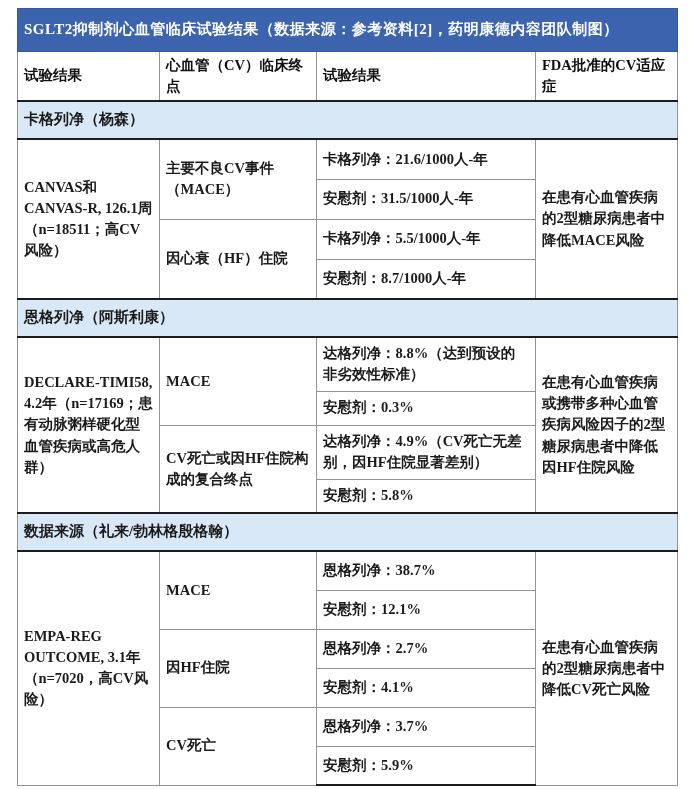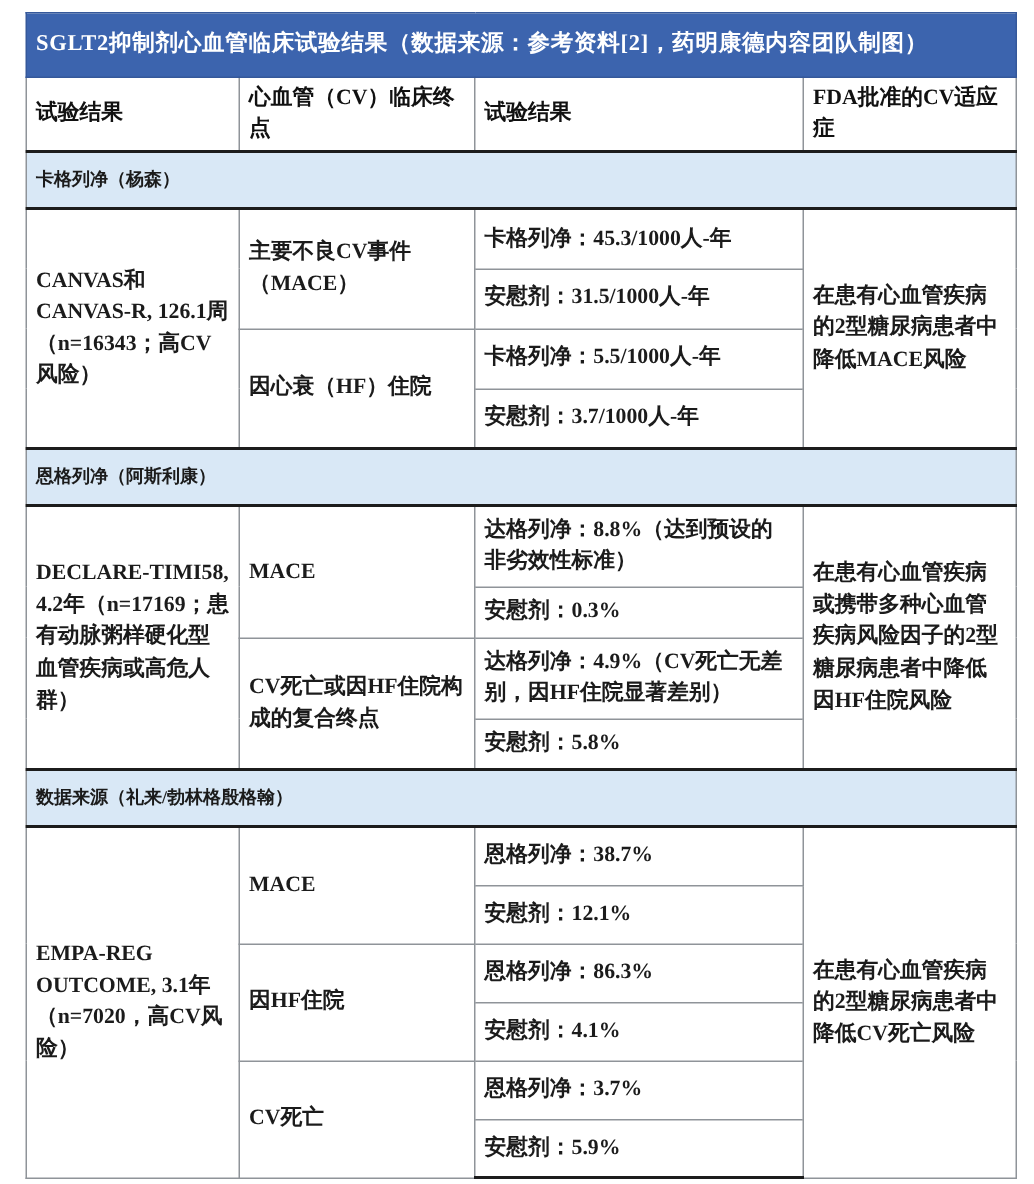--- a/index.html
+++ b/index.html
@@ -50,21 +50,21 @@
     background: #ffffff;
     color: #111111;
   }
   .section-row td {
     background: #d9e8f6;
     height: 32px;
     border-top: 2.5px solid #1c1c1c;
     border-bottom: 2.5px solid #1c1c1c;
     border-left: 1px solid #8f9499;
     border-right: 1px solid #8f9499;
-    font-size: 12px;
+    font-size: 15px;
   }
   .r41 { height: 40px; }
   .r55 { height: 54px; }
   .r36 { height: 34px; }
   .r40 { height: 39px; }
   table.trial tr:last-child td { border-bottom: 2.5px solid #1c1c1c; }
 </style>
 </head>
 <body>
 
@@ -86,34 +86,34 @@
       <td>试验结果</td>
       <td>心血管（CV）临床终点</td>
       <td>试验结果</td>
       <td>FDA批准的CV适应症</td>
     </tr>
 
     <tr class="section-row">
       <td colspan="4">卡格列净（杨森）</td>
     </tr>
     <tr class="r41">
-      <td rowspan="4">CANVAS和CANVAS-R, 126.1周（n=16343；高CV风险）</td>
+      <td rowspan="4">CANVAS和CANVAS-R, 126.1周（n=18511；高CV风险）</td>
       <td rowspan="2">主要不良CV事件（MACE）</td>
-      <td>卡格列净：45.3/1000人-年</td>
+      <td>卡格列净：21.6/1000人-年</td>
       <td rowspan="4">在患有心血管疾病的2型糖尿病患者中降低MACE风险</td>
     </tr>
     <tr class="r41">
       <td>安慰剂：31.5/1000人-年</td>
     </tr>
     <tr class="r41">
       <td rowspan="2">因心衰（HF）住院</td>
       <td>卡格列净：5.5/1000人-年</td>
     </tr>
     <tr class="r41">
-      <td>安慰剂：3.7/1000人-年</td>
+      <td>安慰剂：8.7/1000人-年</td>
     </tr>
 
     <tr class="section-row">
       <td colspan="4">恩格列净（阿斯利康）</td>
     </tr>
     <tr class="r55">
       <td rowspan="4">DECLARE-TIMI58, 4.2年（n=17169；患有动脉粥样硬化型血管疾病或高危人群）</td>
       <td rowspan="2">MACE</td>
       <td>达格列净：8.8%（达到预设的非劣效性标准）</td>
       <td rowspan="4">在患有心血管疾病或携带多种心血管疾病风险因子的2型糖尿病患者中降低因HF住院风险</td>
@@ -136,21 +136,21 @@
       <td rowspan="6">EMPA-REG OUTCOME, 3.1年（n=7020，高CV风险）</td>
       <td rowspan="2">MACE</td>
       <td>恩格列净：38.7%</td>
       <td rowspan="6">在患有心血管疾病的2型糖尿病患者中降低CV死亡风险</td>
     </tr>
     <tr class="r40">
       <td>安慰剂：12.1%</td>
     </tr>
     <tr class="r40">
       <td rowspan="2">因HF住院</td>
-      <td>恩格列净：86.3%</td>
+      <td>恩格列净：2.7%</td>
     </tr>
     <tr class="r40">
       <td>安慰剂：4.1%</td>
     </tr>
     <tr class="r40">
       <td rowspan="2">CV死亡</td>
       <td>恩格列净：3.7%</td>
     </tr>
     <tr class="r40">
       <td>安慰剂：5.9%</td>

